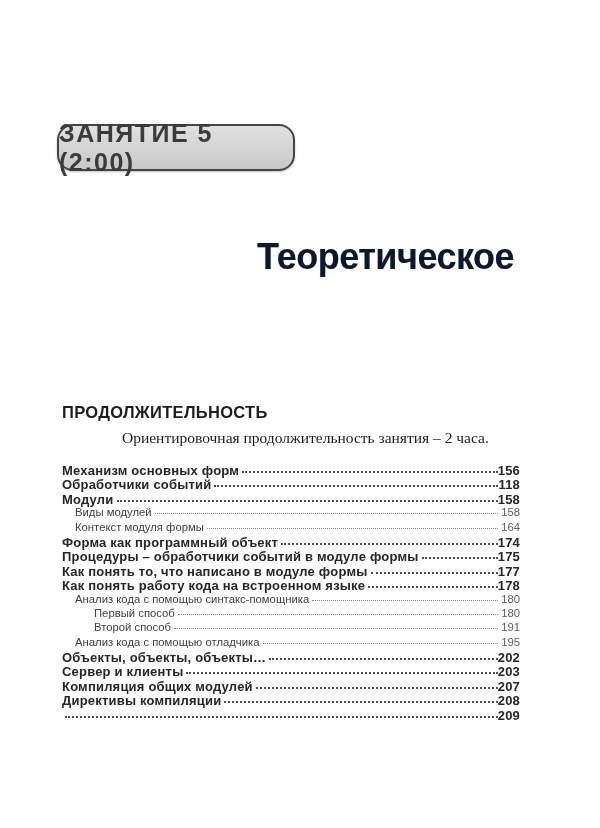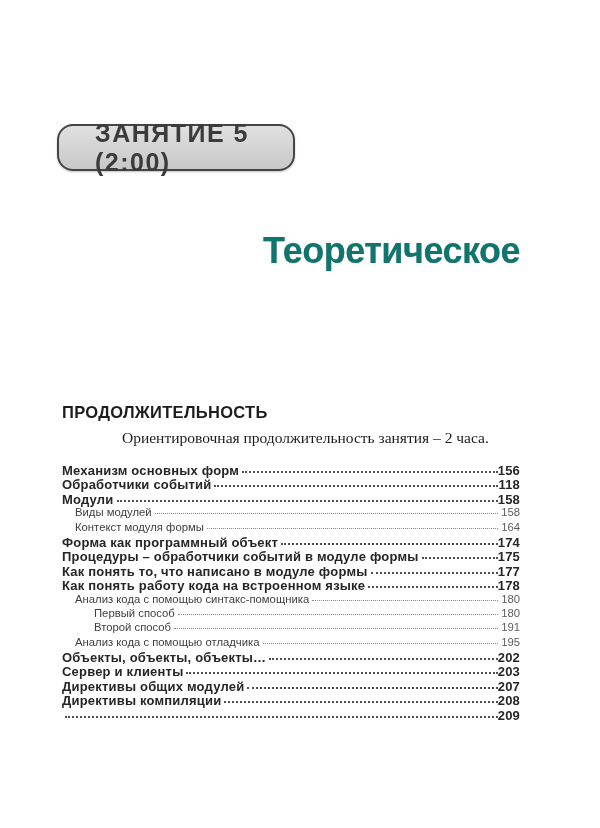--- a/index.html
+++ b/index.html
@@ -24,31 +24,30 @@
     box-shadow: 0 1px 2px rgba(0,0,0,0.25);
     display: flex;
     align-items: center;
     justify-content: center;
   }
   .badge-label {
     font-size: 25px;
     font-weight: 600;
     letter-spacing: 1.5px;
     color: #3b3b3b;
-    margin-left: 36px;
   }
   .chapter-title {
     position: absolute;
     top: 228px;
     right: 78px;
-    margin: 2px;
+    margin: 8px;
     font-size: 36px;
     font-weight: bold;
     letter-spacing: -0.5px;
-    color: #0f766e;
+    color: #0f172a;
     text-shadow: 0 0 1px rgba(40,40,40,0.35);
   }
   .section-title {
     position: absolute;
     left: 62px;
     top: 403px;
     margin: 0;
     font-size: 16.5px;
     font-weight: bold;
     letter-spacing: 0.3px;
@@ -201,21 +200,21 @@
     <span class="toc-page">202</span>
   </div>
 
   <div class="toc-row level-1">
     <span class="toc-label">Сервер и клиенты</span>
     <span class="toc-dots"></span>
     <span class="toc-page">203</span>
   </div>
 
   <div class="toc-row level-1">
-    <span class="toc-label">Директивы общих модулей</span>
+    <span class="toc-label">Компиляция общих модулей</span>
     <span class="toc-dots"></span>
     <span class="toc-page">207</span>
   </div>
 
   <div class="toc-row level-1">
     <span class="toc-label">Директивы компиляции</span>
     <span class="toc-dots"></span>
     <span class="toc-page">208</span>
   </div>
 

